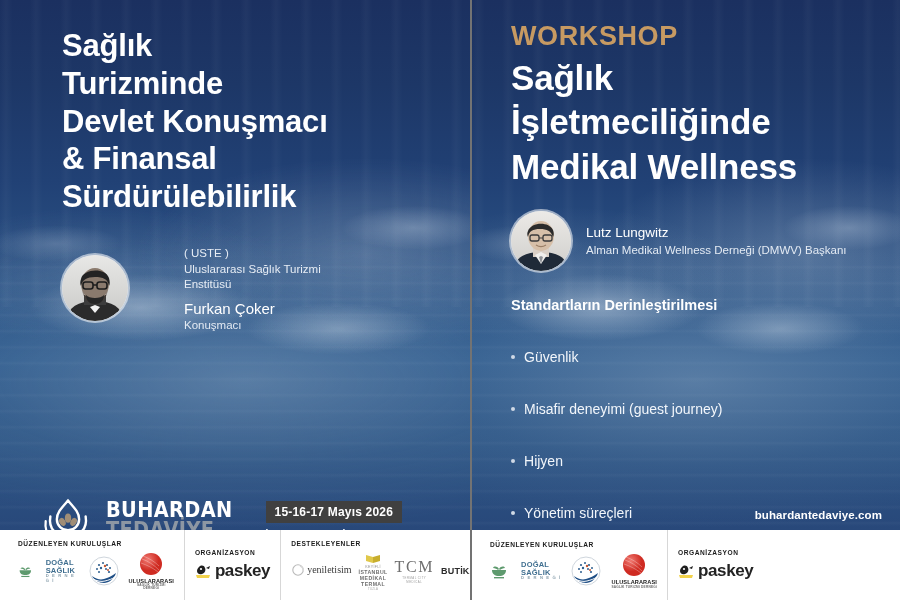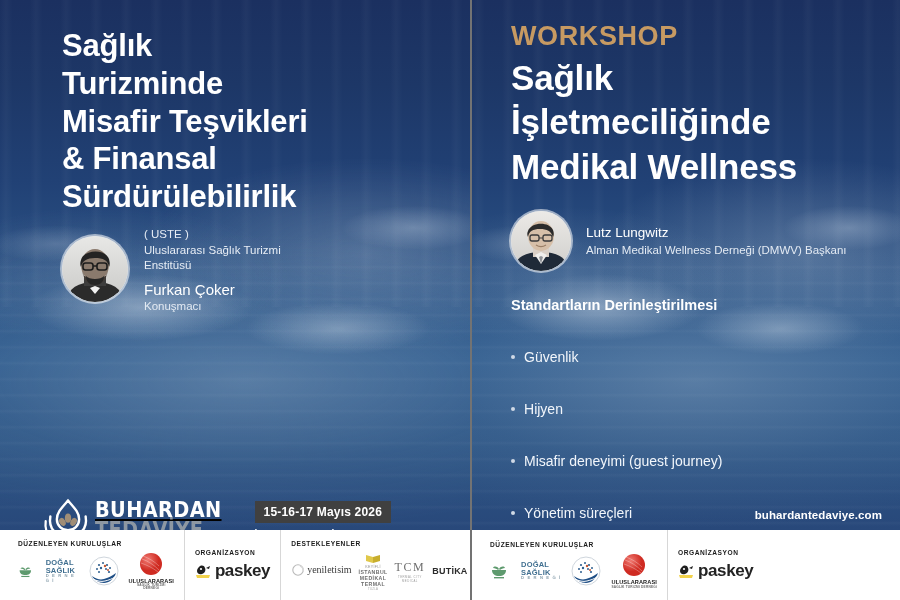--- a/index.html
+++ b/index.html
@@ -90,21 +90,21 @@
     letter-spacing: -0.2px;
   }
   .left .headline { font-size: 31px; line-height: 1.22; }
   .right .headline { font-size: 35px; line-height: 1.26; }
 
   .left .head-wrap  { padding: 27px 22px 0 62px; }
   .right .head-wrap { padding: 22px 22px 0 39px; }
 
   
   .speaker { display: flex; align-items: center; }
-  .left .speaker  { padding: 0 20px 0 62px; margin-top: 11px; }
+  .left .speaker  { padding: 0 20px 0 62px; margin-top: 30px; gap: 40px; }
   .right .speaker { padding: 0 20px 0 39px; margin-top: 14px; }
 
   .avatar {
     border-radius: 50%; flex: none;
     background: #e9ecef;
     overflow: hidden; position: relative;
     box-shadow: 0 0 0 2px rgba(255,255,255,.55);
   }
   .left .avatar  { width: 66px; height: 66px; margin-right: 16px; }
   .right .avatar { width: 60px; height: 60px; margin-right: 15px; }
@@ -124,21 +124,21 @@
   .dot { width: 4px; height: 4px; border-radius: 50%; background: #cfd9e6; margin-right: 9px; flex: none; position: relative; top: -3px; }
 
   
   .footer-band { margin-top: auto; display: flex; align-items: flex-start; }
   .left .footer-band  { padding: 0 16px 20px 42px; }
   .right .footer-band { padding: 0 16px 18px 40px; }
 
   .brand { display: flex; align-items: center; flex: none; }
   .brand-mark { width: 52px; height: 52px; flex: none; }
   .brand-mark svg { display: block; width: 100%; height: 100%; }
-  .brand-words { margin-left: 1px; line-height: .94; text-decoration: underline; }
+  .brand-words { margin-left: 12px; line-height: .94; }
   .brand-top {
     font-size: 21px; font-weight: 700; color: #ffffff;
     letter-spacing: .4px; font-family: "DejaVu Sans", sans-serif;
     transform: scaleX(.92); transform-origin: left center;
   }
   .brand-bottom {
     font-size: 21px; font-weight: 700; color: #8d97a3;
     letter-spacing: .4px; font-family: "DejaVu Sans", sans-serif;
     transform: scaleX(.92); transform-origin: left center;
   }
@@ -186,41 +186,41 @@
   .dogal-l3 { font-size: 4.2px; font-weight: 700; color: #8aa0ad; letter-spacing: 1.1px; }
 
   .uluslar-txt { text-align: center; line-height: 1; margin-top: 1px; }
   .uluslar-l1 { font-size: 5.6px; font-weight: 700; color: #1a1a1a; letter-spacing: .1px; }
   .uluslar-l2 { font-size: 3.2px; font-weight: 700; color: #6b6b6b; letter-spacing: .2px; }
 
   .paskey { display: flex; align-items: center; gap: 3px; }
   .paskey-word { font-size: 17px; font-weight: 700; color: #232323; letter-spacing: -0.4px; }
 
   .yeni { font-family: "Liberation Serif", serif; font-size: 10px; color: #3a3a3a; }
-  .tcm-l1 { font-size: 12px; font-weight: 400; color: #6f6f6f; letter-spacing: 1.6px; font-family: "Liberation Serif", serif; }
+  .tcm-l1 { font-size: 16px; font-weight: 400; color: #6f6f6f; letter-spacing: 1.6px; font-family: "Liberation Serif", serif; }
   .tcm-l2 { font-size: 2.8px; color: #9a9a9a; letter-spacing: .5px; text-align: center; }
   .butika { font-size: 9px; font-weight: 700; color: #2b2b2b; letter-spacing: .2px; }
   .imt-l1 { font-size: 3.6px; color: #8e8e8e; letter-spacing: .3px; text-align:center; }
   .imt-l2 { font-size: 5.2px; font-weight: 700; color: #6e6e6e; letter-spacing: .4px; text-align:center; }
   .imt-l3 { font-size: 2.8px; color: #a5a5a5; letter-spacing: .3px; text-align:center; }
 </style>
 </head>
 <body>
 
 <div class="stage">
 
   <div class="card left">
     <div class="bg"></div>
     <div class="mist"></div>
 
     <div class="card-inner">
       <div class="head-wrap">
         <div class="headline">Sağlık</div>
         <div class="headline">Turizminde</div>
-        <div class="headline">Misafir Teşvikleri</div>
+        <div class="headline">Devlet Konuşmacı</div>
         <div class="headline">&amp; Finansal</div>
         <div class="headline">Sürdürülebilirlik</div>
       </div>
 
       <div class="speaker">
         <div class="avatar">
           <svg viewBox="0 0 66 66">
             <defs>
               <clipPath id="cpL">
                   <circle cx="33" cy="33" r="33"></circle>
@@ -435,25 +435,25 @@
       </div>
 
       <div class="topics">
         <div class="topics-title">Standartların Derinleştirilmesi</div>
         <div class="topic-row">
           <span class="dot"></span>
           <span>Güvenlik</span>
         </div>
         <div class="topic-row">
           <span class="dot"></span>
-          <span>Hijyen</span>
+          <span>Misafir deneyimi (guest journey)</span>
         </div>
         <div class="topic-row">
           <span class="dot"></span>
-          <span>Misafir deneyimi (guest journey)</span>
+          <span>Hijyen</span>
         </div>
         <div class="topic-row">
           <span class="dot"></span>
           <span>Yönetim süreçleri</span>
         </div>
       </div>
 
       <div class="footer-band">
         <div class="brand">
           <div class="brand-mark">

